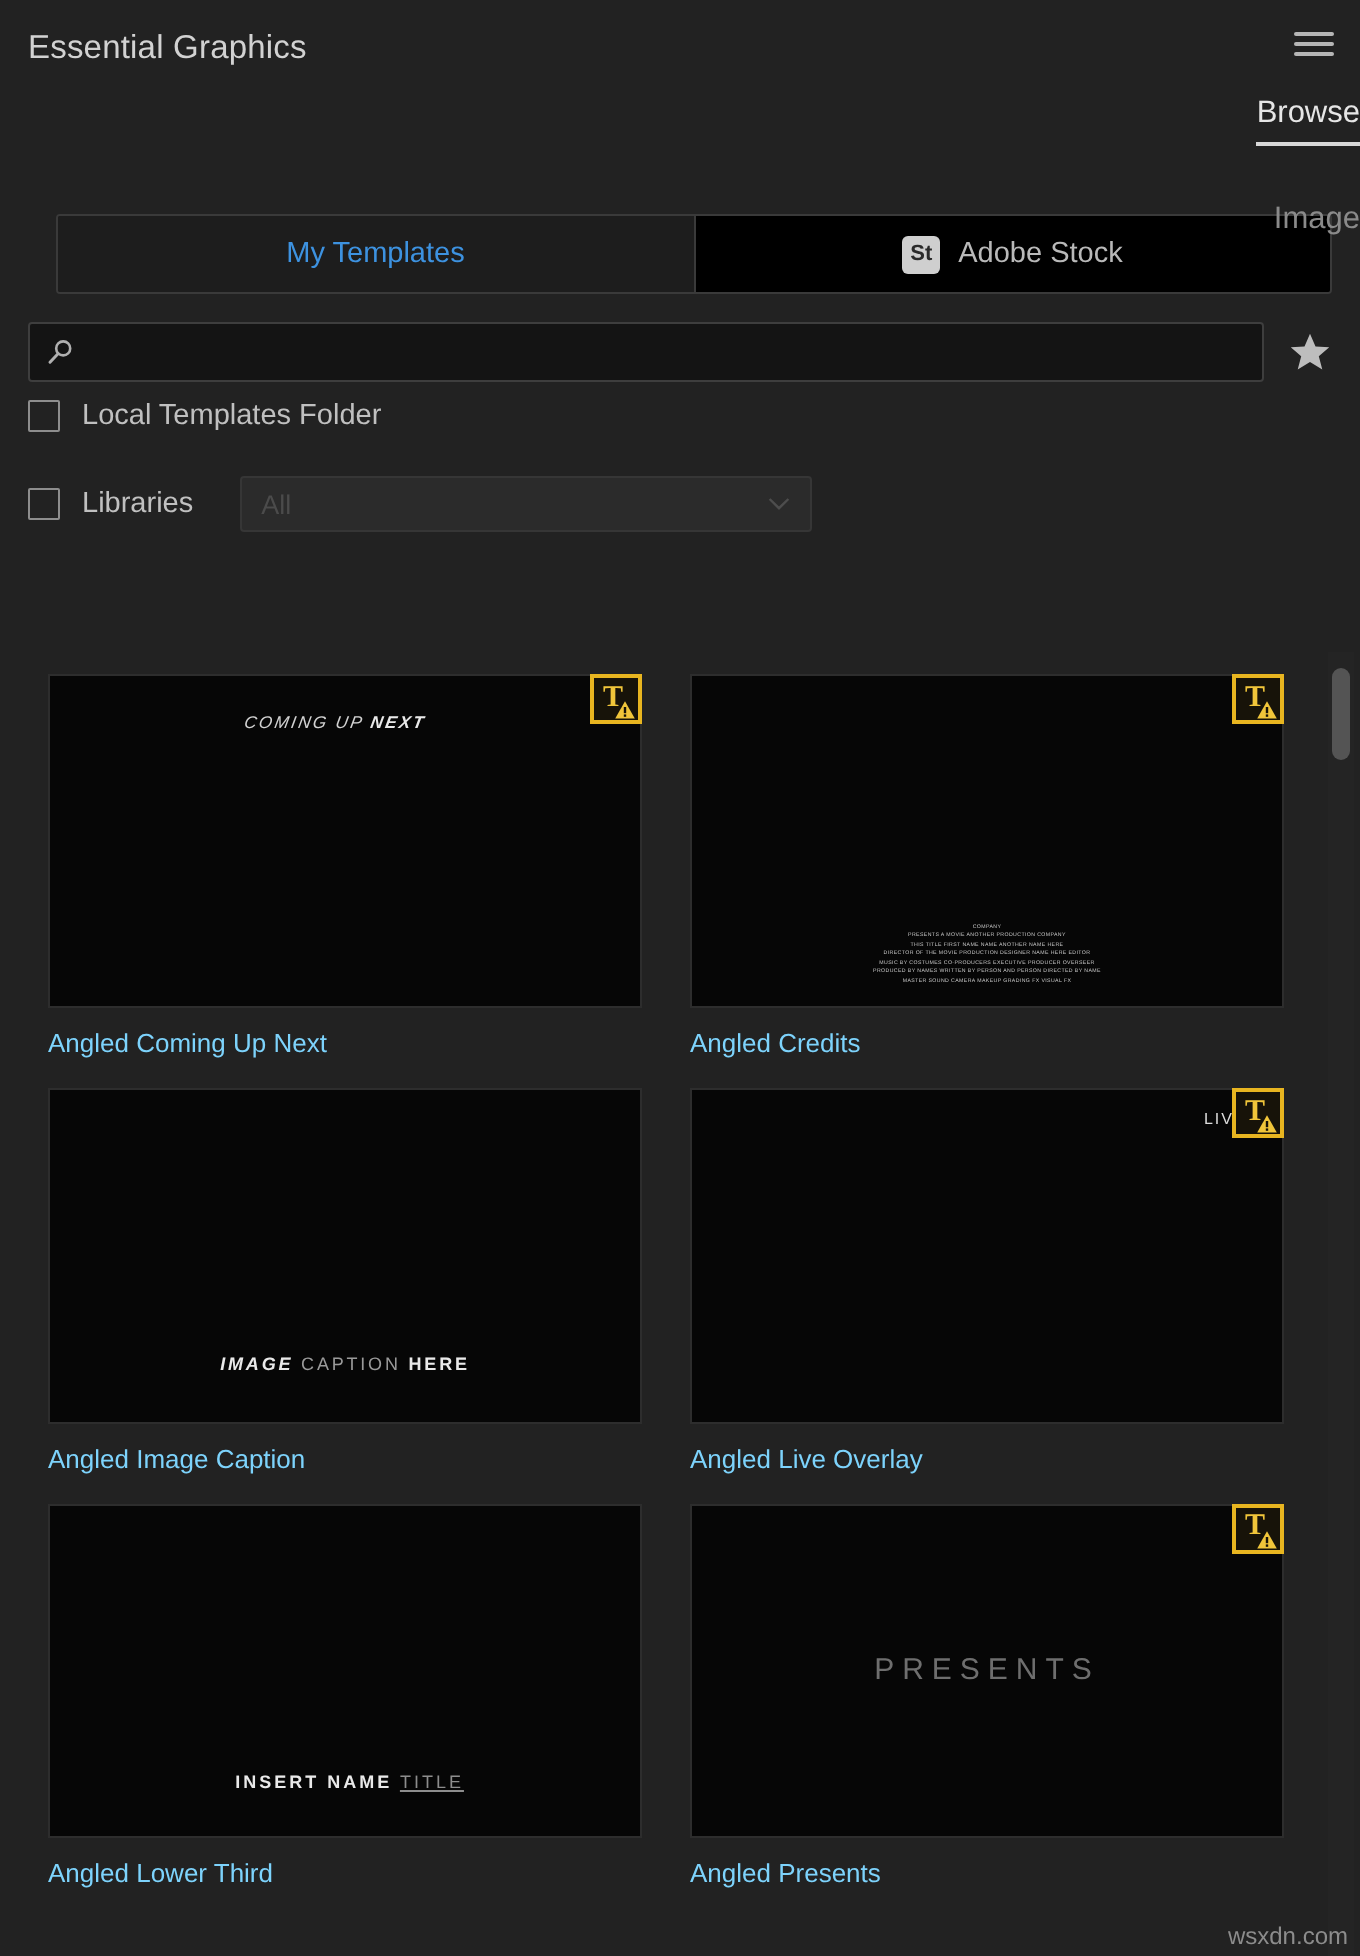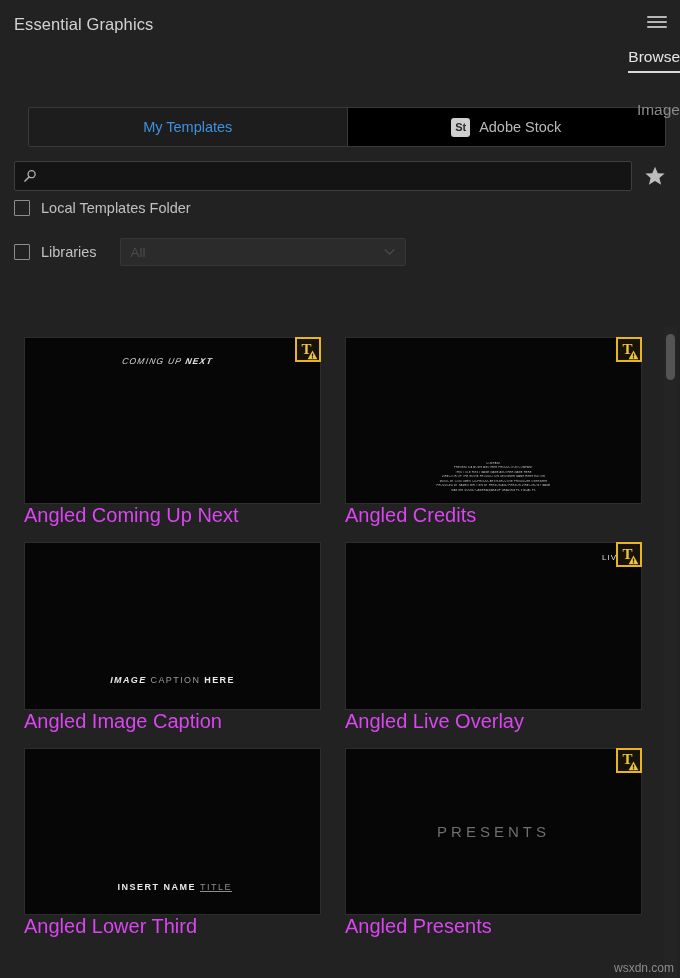--- a/index.html
+++ b/index.html
@@ -251,23 +251,23 @@
     border: 1px solid #2d2d2d;
     overflow: visible;
   }
   .thumb-inner {
     position: absolute;
     inset: 0;
     overflow: hidden;
     background: #060606;
   }
   .tile-label {
-    margin-top: 0;
-    font-size: 20px;
-    color: #d946ef;
+    margin-top: 10px;
+    font-size: 13px;
+    color: #7dd3fc;
     white-space: nowrap;
     overflow: hidden;
     text-overflow: ellipsis;
   }
 
   
   .tx {
     position: absolute;
     white-space: nowrap;
     font-family: "Liberation Sans", sans-serif;

